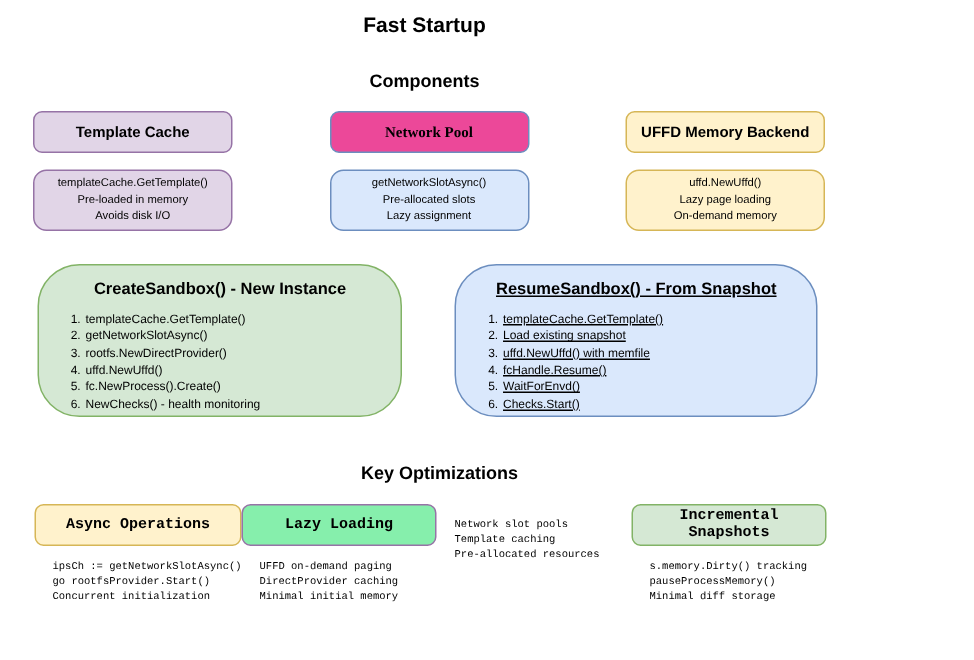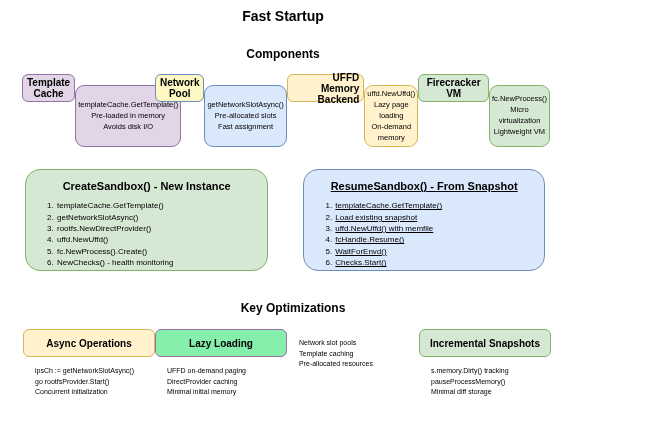--- a/index.html
+++ b/index.html
@@ -13,50 +13,51 @@
   .section-heading{text-align:center;font-size:12px;font-weight:bold;}
   .h-components{margin-top:23px;}
   .h-paths{margin-top:21px;}
   .h-opts{margin-top:30px;padding-left:20px;}
 
   
   .comp-row{
     display:flex;justify-content:space-between;
     margin:13px 16px 0 22px;
   }
-  .comp-col{width:133px;display:flex;flex-direction:row;}
+  .comp-col{width:133px;display:flex;flex-direction:column;}
   .hdr-box{
     height:28px;border:1px solid #000;border-radius:6px;
     display:flex;align-items:center;justify-content:center;
     font-size:10px;font-weight:bold;text-align:center;line-height:1.1;
     box-sizing:border-box;padding:0 4px;
   }
   .detail-box{
     margin-top:11px;min-height:41px;border:1px solid #000;border-radius:9px;
     display:flex;flex-direction:column;align-items:center;justify-content:center;
     font-size:7.5px;line-height:1.45;text-align:center;
     box-sizing:border-box;padding:3px 2px;
   }
 
   
   .paths-row{display:flex;margin:22px 21px 0 25px;gap:35px;}
   .path-box{
-    height:102px;border:1px solid #000;border-radius:15px;
+    height:102px;border:1px solid #000;border-radius:28px;
     box-sizing:border-box;padding:8px 10px 0 10px;
   }
   .path-box.left{width:285px;}
   .path-box.right{width:283px;text-decoration:underline;}
   .path-title{text-align:center;font-size:11px;font-weight:bold;margin-top:2px;}
   .path-steps{margin:8px 0 0 0;padding-left:20px;font-size:8px;line-height:1.42;}
   .path-steps li{padding-left:1px;}
 
   
   .opt-row{
     display:flex;justify-content:space-between;
     margin:14px 15px 0 23px;
+    font-family:Liberation Mono, monospace;
   }
   .opt-col{width:145px;display:flex;flex-direction:column;}
   .opt-details{
     margin:9px 0 0 12px;font-size:7px;line-height:1.45;text-align:left;
     white-space:nowrap;
   }
   .opt-details div{margin:0;}
 </style>
 </head>
 <body>
@@ -73,51 +74,41 @@
         <span>Template Cache</span>
       </div>
       <div class="detail-box" style="background: rgb(225, 213, 231); border-color: rgb(150, 115, 166);">
         <div>templateCache.GetTemplate()</div>
         <div>Pre-loaded in memory</div>
         <div>Avoids disk I/O</div>
       </div>
     </div>
 
     <div class="comp-col">
-      <div class="hdr-box" style="background: #fef9c3; border-color: rgb(108, 142, 191);">
+      <div class="hdr-box" style="background: #ec4899; border-color: rgb(108, 142, 191); font-family: Liberation Serif, serif;">
         <span>Network Pool</span>
       </div>
       <div class="detail-box" style="background: rgb(218, 232, 252); border-color: rgb(108, 142, 191);">
         <div>getNetworkSlotAsync()</div>
         <div>Pre-allocated slots</div>
-        <div>Fast assignment</div>
+        <div>Lazy assignment</div>
       </div>
     </div>
 
     <div class="comp-col">
       <div class="hdr-box" style="background: rgb(255, 242, 204); border-color: rgb(214, 182, 86); text-align: right;">
         <span>UFFD Memory Backend</span>
       </div>
       <div class="detail-box" style="background: rgb(255, 242, 204); border-color: rgb(214, 182, 86);">
         <div>uffd.NewUffd()</div>
         <div>Lazy page loading</div>
         <div>On-demand memory</div>
       </div>
     </div>
 
-    <div class="comp-col">
-      <div class="hdr-box" style="background: rgb(213, 232, 212); border-color: rgb(130, 179, 102);">
-        <span>Firecracker VM</span>
-      </div>
-      <div class="detail-box" style="background: rgb(213, 232, 212); border-color: rgb(130, 179, 102);">
-        <div>fc.NewProcess()</div>
-        <div>Micro virtualization</div>
-        <div>Lightweight VM</div>
-      </div>
-    </div>
 
   </div>
 
   <div class="paths-row">
 
     <div class="path-box left" style="background: rgb(213, 232, 212); border-color: rgb(130, 179, 102);">
       <div class="path-title">CreateSandbox() - New Instance</div>
       <ol class="path-steps">
         <li>templateCache.GetTemplate()</li>
         <li>getNetworkSlotAsync()</li>

